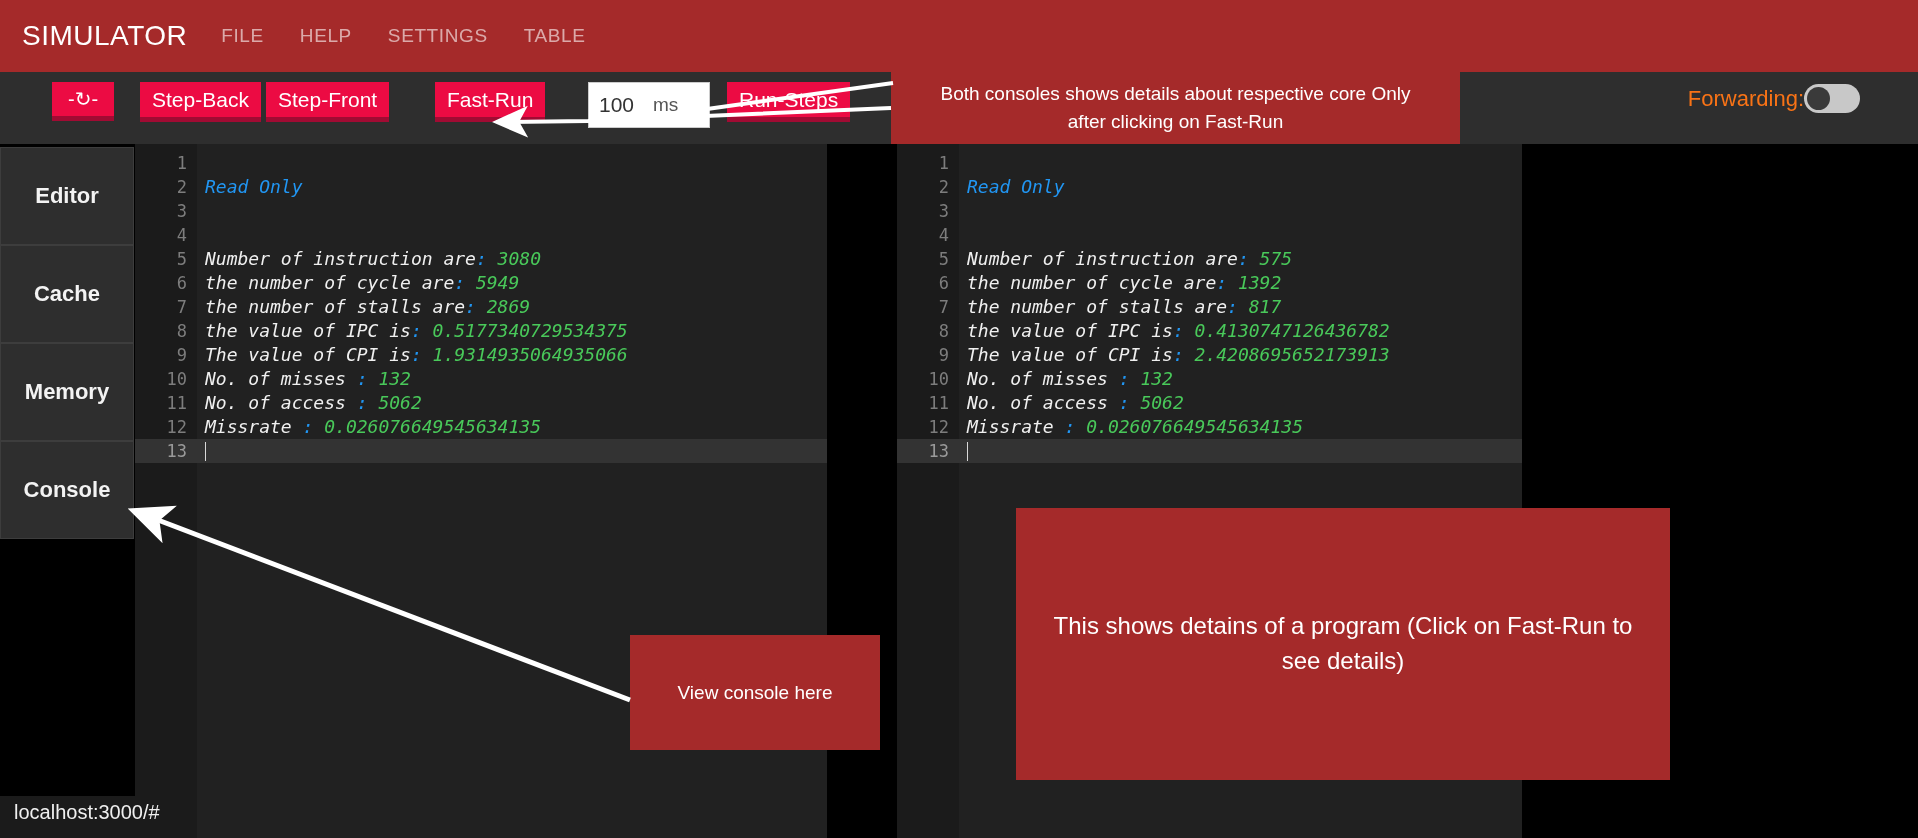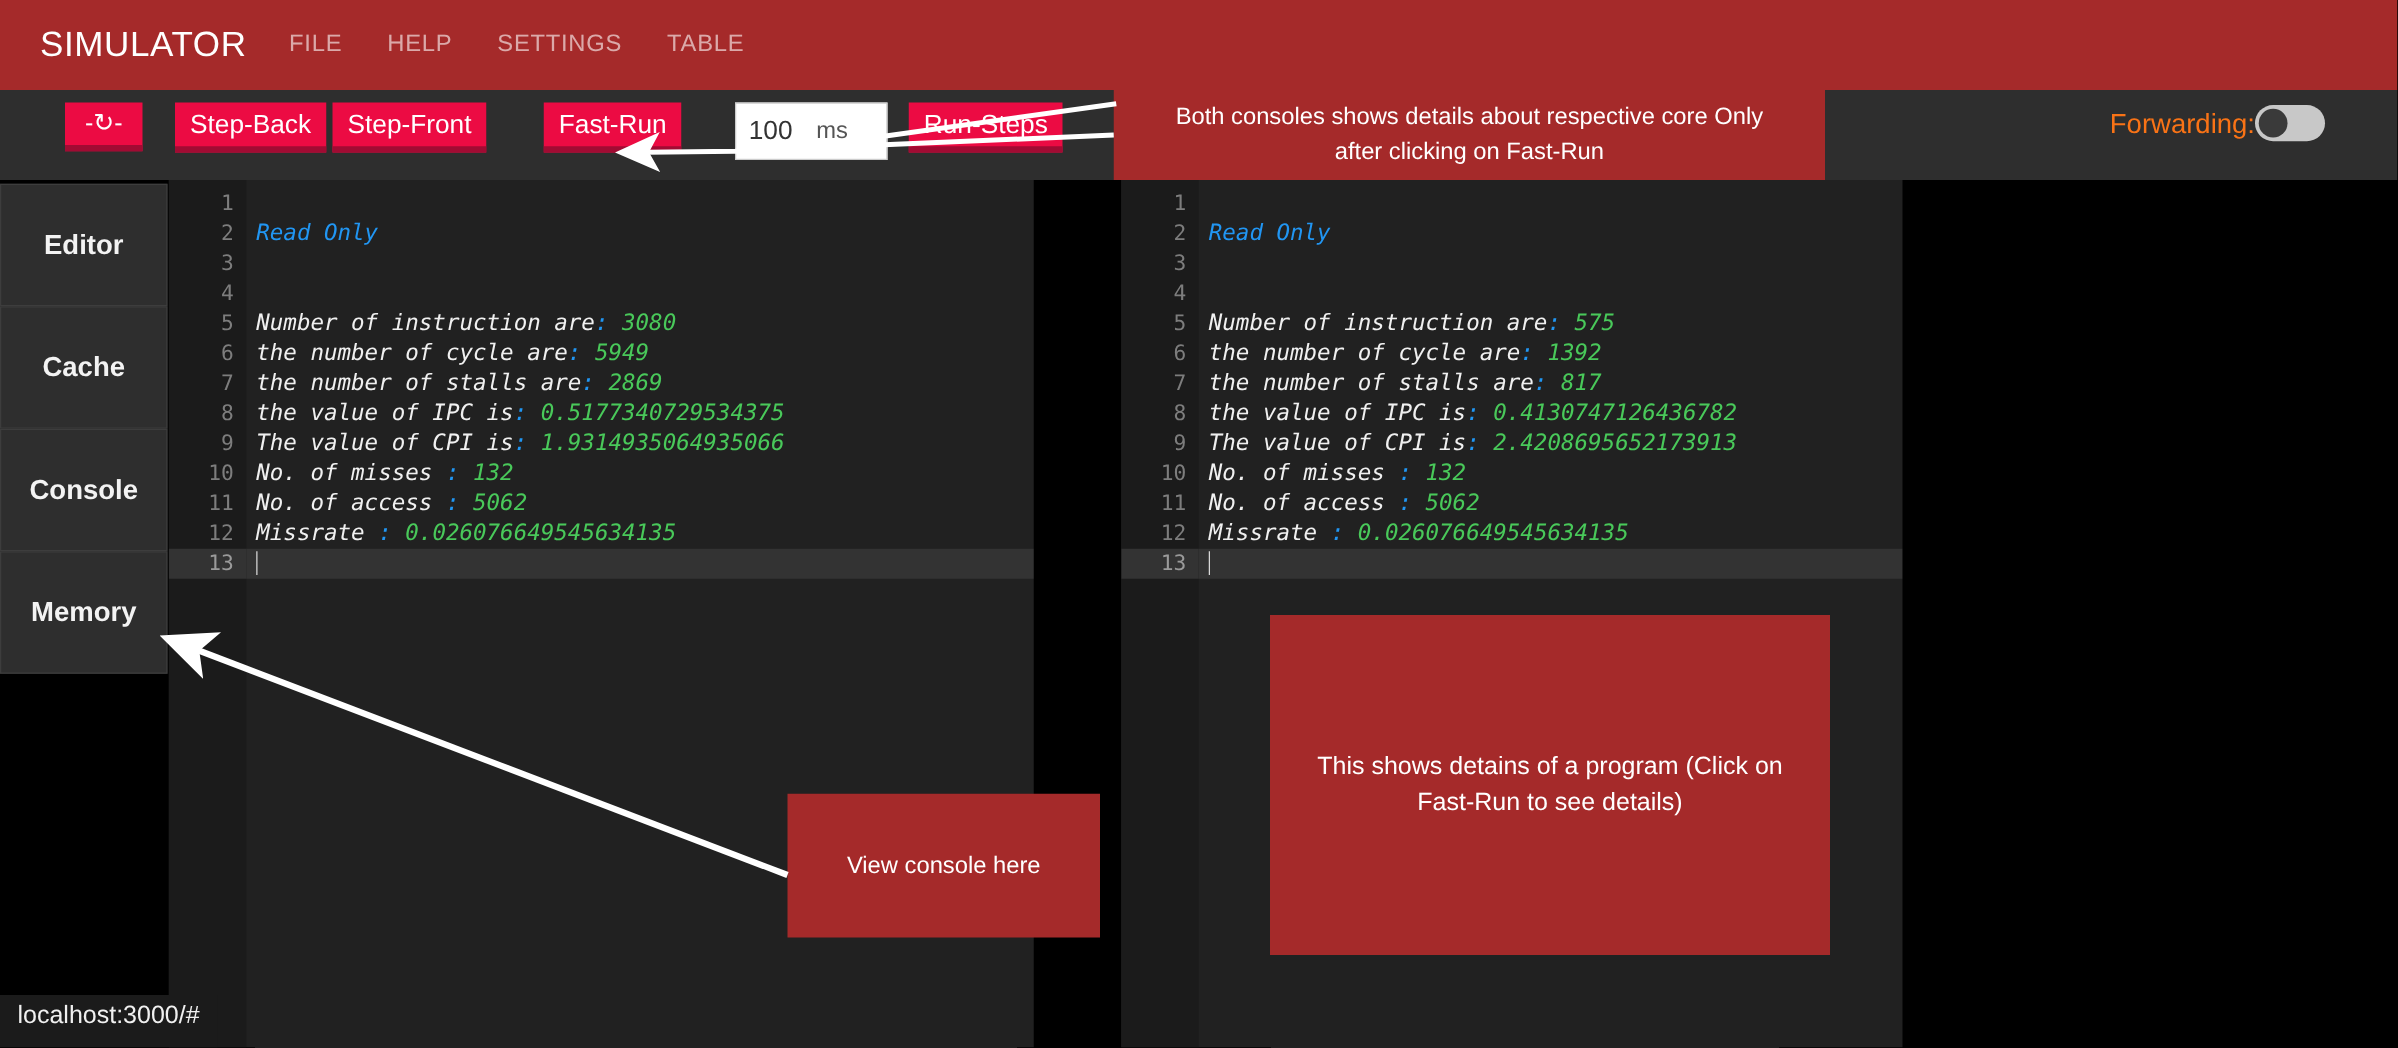--- a/index.html
+++ b/index.html
@@ -19,21 +19,21 @@
   }
 
   
   .header {
     position: absolute;
     left: 0; top: 0;
     width: 1918px; height: 72px;
     background: #a52a2a;
     display: flex;
     align-items: center;
-    padding-left: 32px;
+    padding-left: 22px;
   }
   .brand {
     color: #ffffff;
     font-size: 28px;
     letter-spacing: 0.5px;
     font-weight: 400;
     margin-right: 34px;
   }
   .nav-list { display: flex; align-items: center; gap: 36px; }
   .nav-link {
@@ -202,21 +202,21 @@
     color: #ffffff;
     display: flex;
     align-items: center;
     justify-content: center;
     text-align: center;
     font-size: 19px;
     line-height: 1.45;
     padding: 10px 28px;
   }
   #anno-top    { left: 891px; top: 72px;  width: 569px; height: 72px; }
-  #anno-right  { left: 1016px; top: 492px; width: 448px; height: 272px; font-size: 20px; }
+  #anno-right  { left: 1016px; top: 508px; width: 654px; height: 272px; font-size: 24px; }
   #anno-left   { left: 630px;  top: 635px; width: 250px; height: 115px; font-size: 19px; }
 
   .arrow-layer {
     position: absolute;
     left: 0; top: 0;
     width: 1918px; height: 838px;
     pointer-events: none;
   }
 
   
@@ -261,22 +261,22 @@
   <div class="forwarding-wrap">
     <span class="forwarding-label">Forwarding:</span>
     <span class="toggle">
       <span class="knob"></span>
     </span>
   </div>
 
   <div class="sidebar">
     <div class="side-item">Editor</div>
     <div class="side-item">Cache</div>
+    <div class="side-item">Memory</div>
     <div class="side-item">Console</div>
-    <div class="side-item">Memory</div>
   </div>
 
   <div class="console-panel" id="console-left">
     <div class="gutter">
         <div class="ln">1</div>
         <div class="ln">2</div>
         <div class="ln">3</div>
         <div class="ln">4</div>
         <div class="ln">5</div>
         <div class="ln">6</div>

